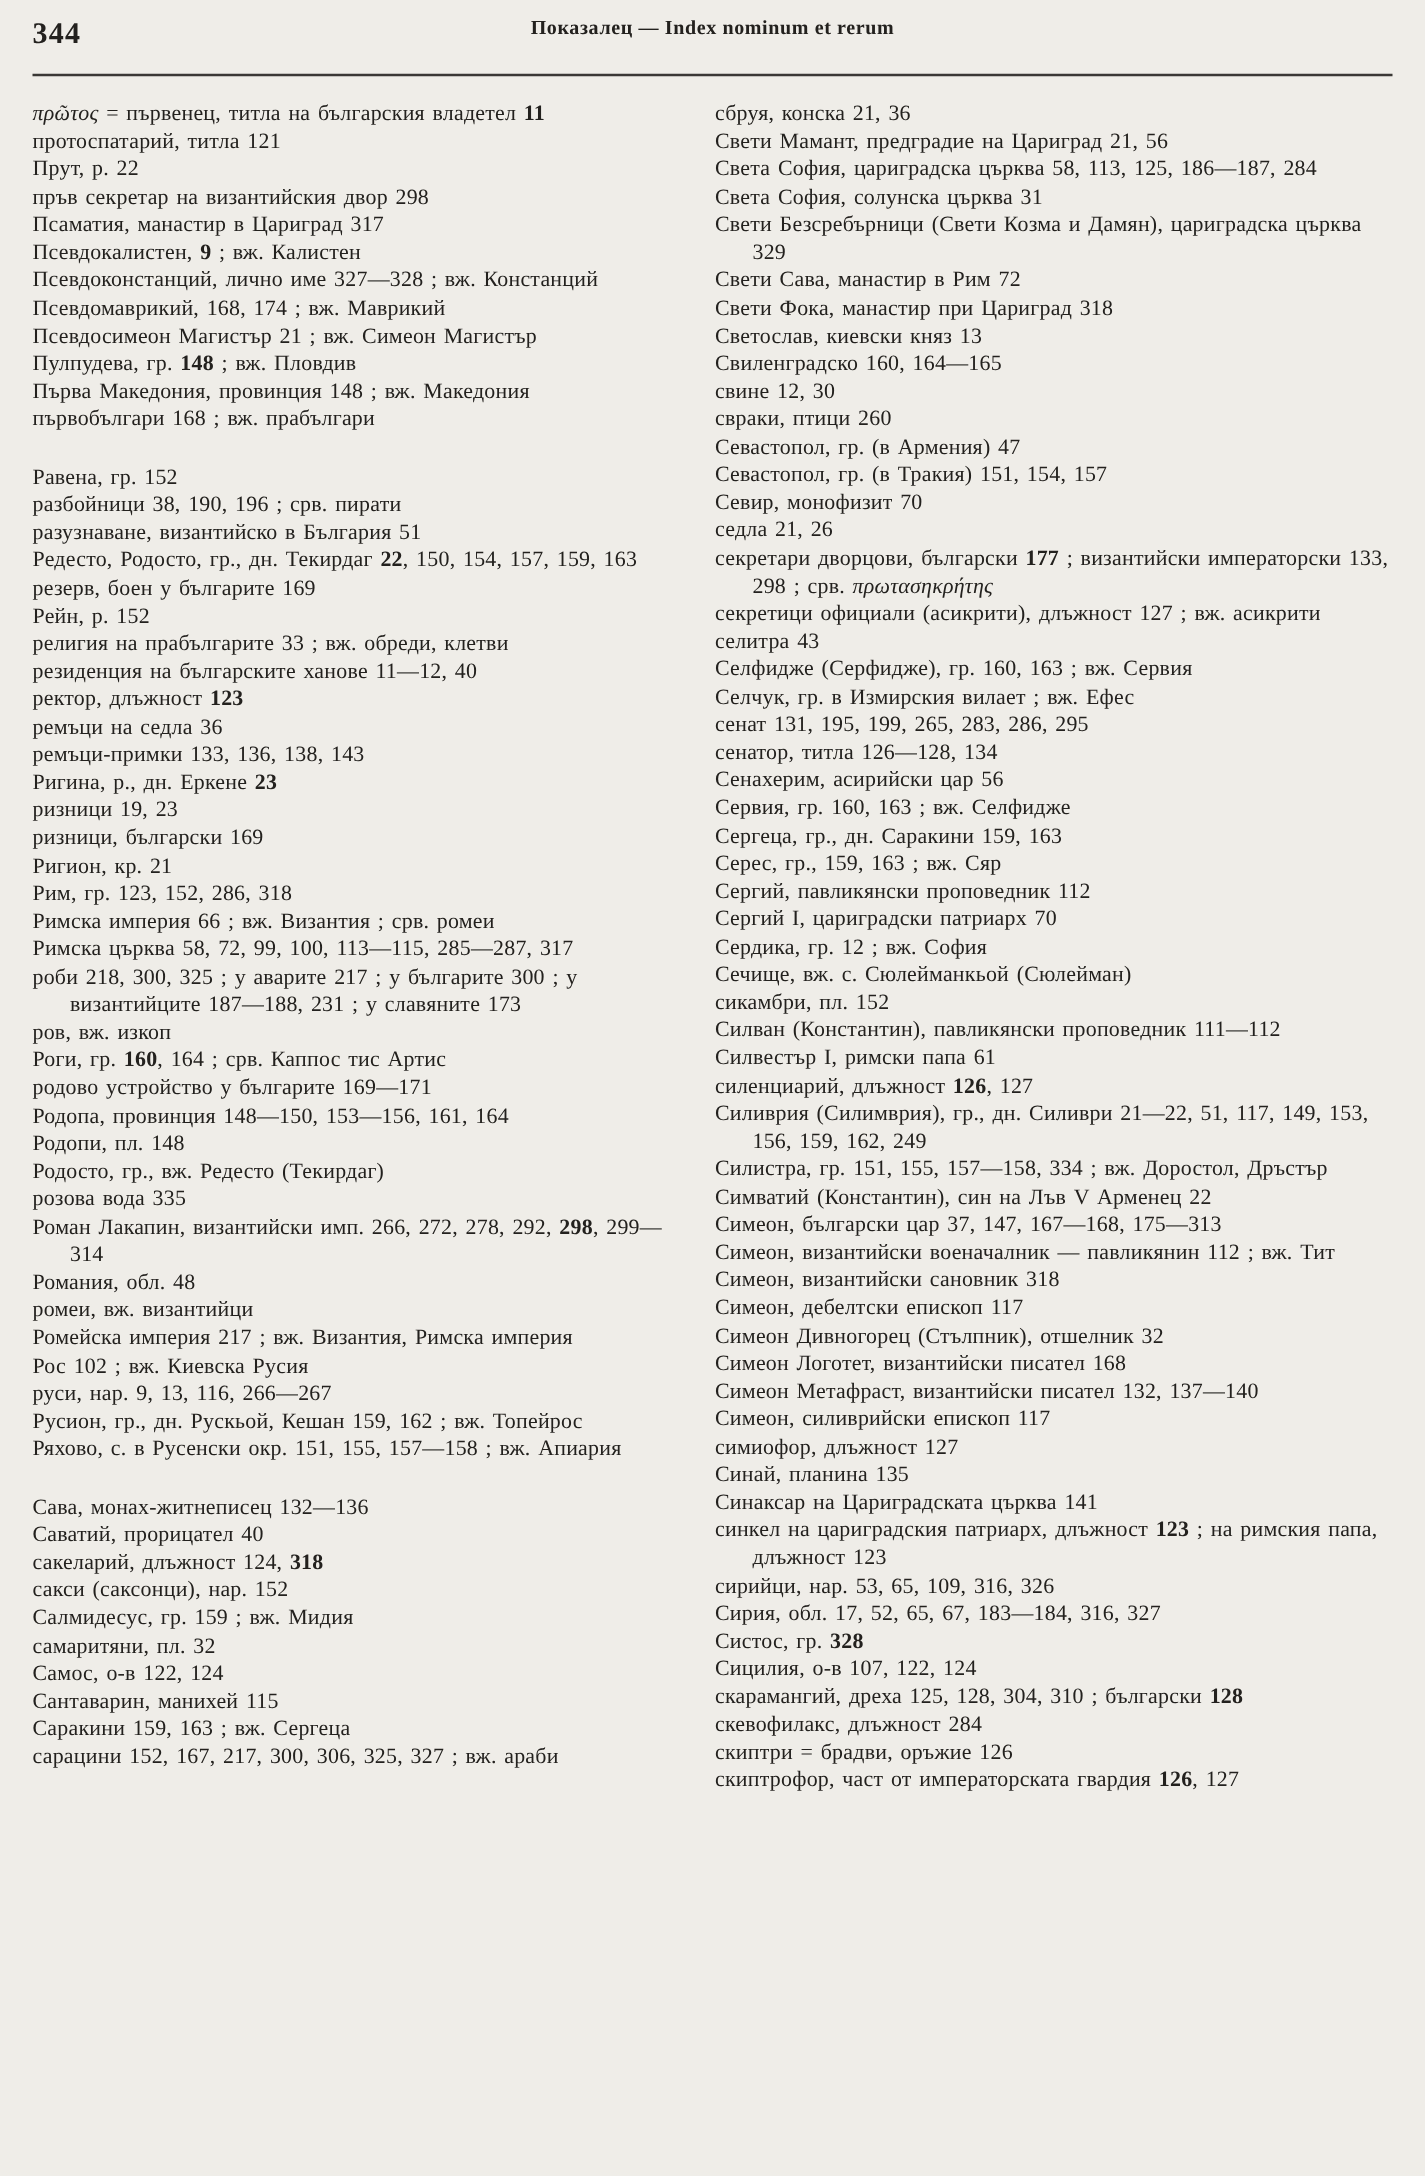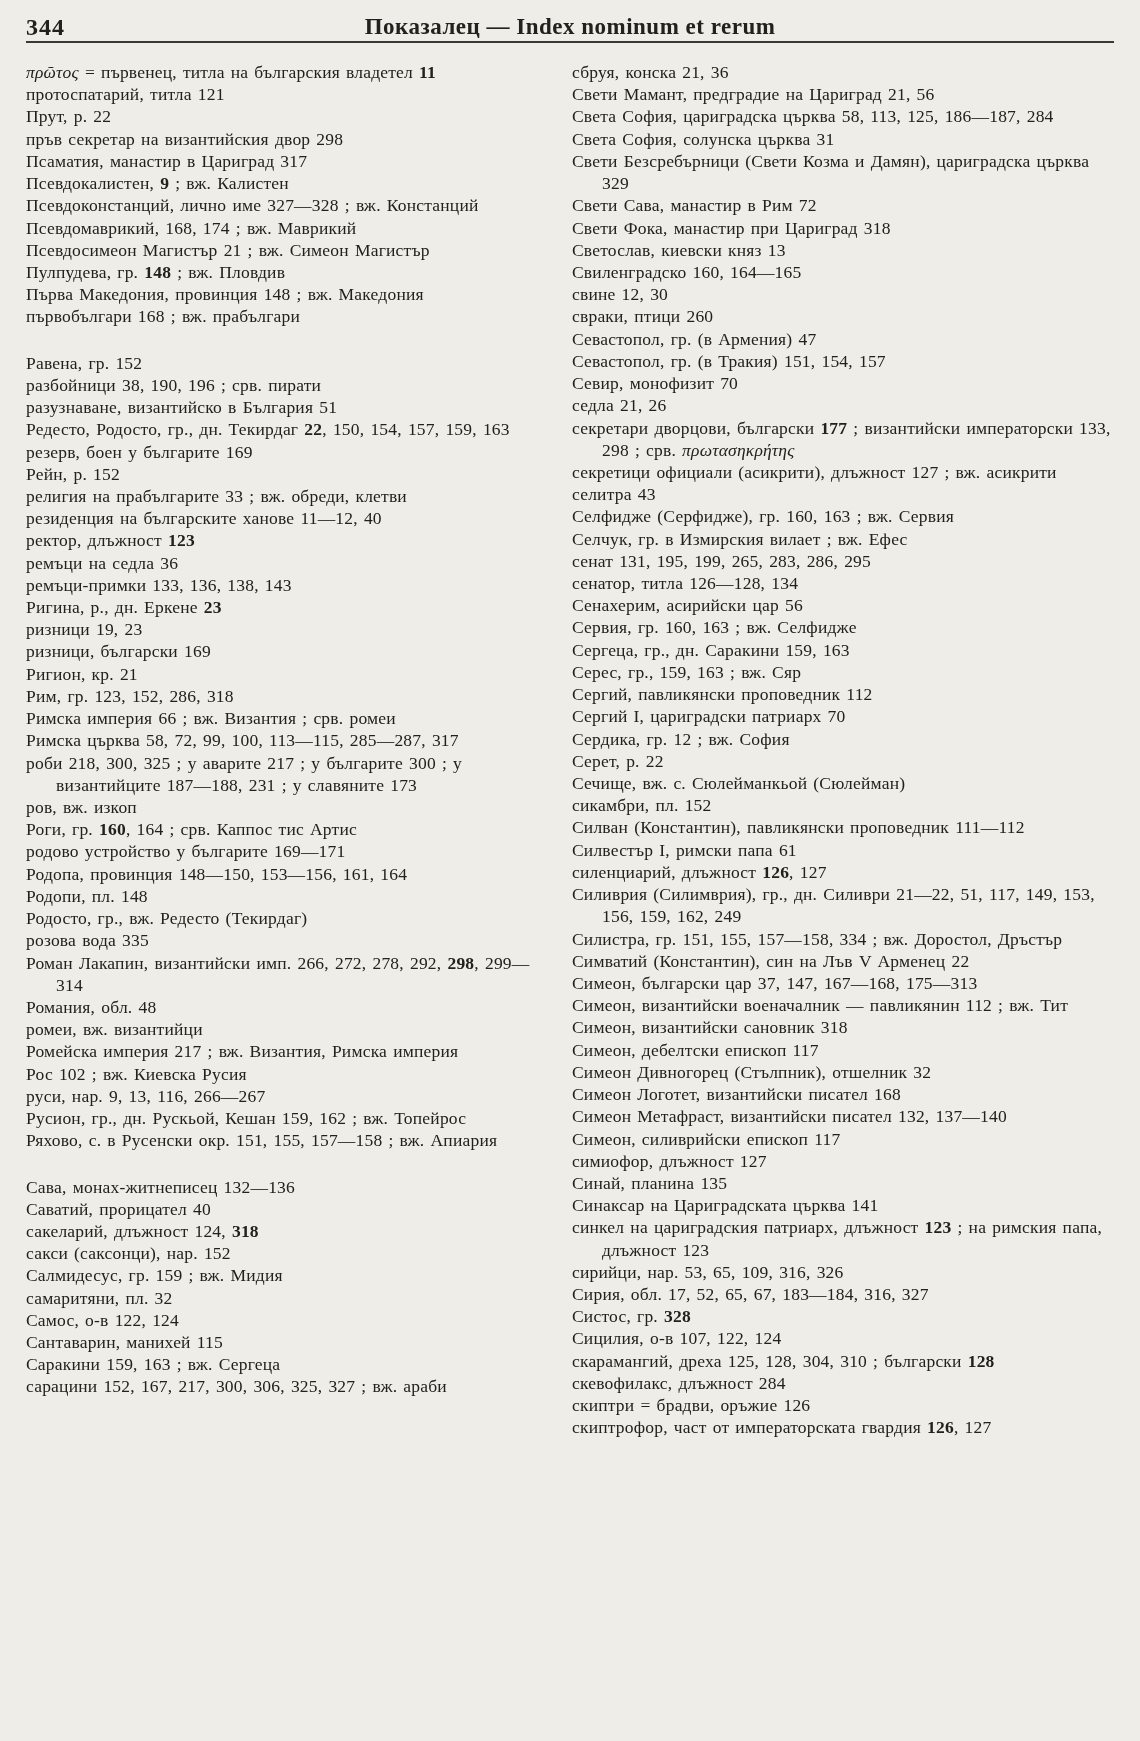--- a/index.html
+++ b/index.html
@@ -14,36 +14,36 @@
     background: #efede8;
     color: #23211e;
     font-family: "Liberation Serif", "DejaVu Serif", serif;
     padding: 14px 26px 10px 26px;
     overflow: hidden;
   }
   .page-header {
     display: flex;
     align-items: baseline;
     position: relative;
-    padding-bottom: 0;
+    padding-bottom: 18px;
     border-bottom: 2px solid #3a3835;
     margin-bottom: 18px;
   }
   .page-number {
     font-size: 24px;
     font-weight: bold;
     letter-spacing: 1px;
     width: 160px;
   }
   .page-title {
     position: absolute;
     left: 0;
     right: 0;
     text-align: center;
-    font-size: 23px;
+    font-size: 16px;
     font-weight: bold;
     letter-spacing: 0.5px;
   }
   .columns {
     display: flex;
     gap: 26px;
   }
   .col {
     flex: 1;
     min-width: 0;
@@ -163,21 +163,20 @@
           <p class="entry">Селчук, гр. в Измирския вилает ; вж. Ефес</p>
           <p class="entry">сенат 131, 195, 199, 265, 283, 286, 295</p>
           <p class="entry">сенатор, титла 126—128, 134</p>
           <p class="entry">Сенахерим, асирийски цар 56</p>
           <p class="entry">Сервия, гр. 160, 163 ; вж. Селфидже</p>
           <p class="entry">Сергеца, гр., дн. Саракини 159, 163</p>
           <p class="entry">Серес, гр., 159, 163 ; вж. Сяр</p>
           <p class="entry">Сергий, павликянски проповедник 112</p>
           <p class="entry">Сергий I, цариградски патриарх 70</p>
           <p class="entry">Сердика, гр. 12 ; вж. София</p>
-          <p class="entry">Серет, р. 22</p>
           <p class="entry">Сечище, вж. с. Сюлейманкьой (Сюлейман)</p>
           <p class="entry">сикамбри, пл. 152</p>
           <p class="entry">Силван (Константин), павликянски проповедник 111—112</p>
           <p class="entry">Силвестър I, римски папа 61</p>
           <p class="entry">силенциарий, длъжност <b>126</b>, 127</p>
           <p class="entry">Силиврия (Силимврия), гр., дн. Силиври 21—22, 51, 117, 149, 153, 156, 159, 162, 249</p>
           <p class="entry">Силистра, гр. 151, 155, 157—158, 334 ; вж. Доростол, Дръстър</p>
           <p class="entry">Симватий (Константин), син на Лъв V Арменец 22</p>
           <p class="entry">Симеон, български цар 37, 147, 167—168, 175—313</p>
           <p class="entry">Симеон, византийски военачалник — павликянин 112 ; вж. Тит</p>

